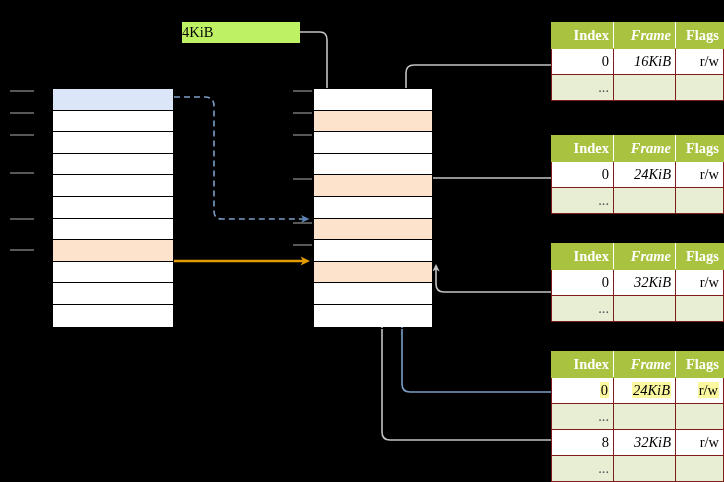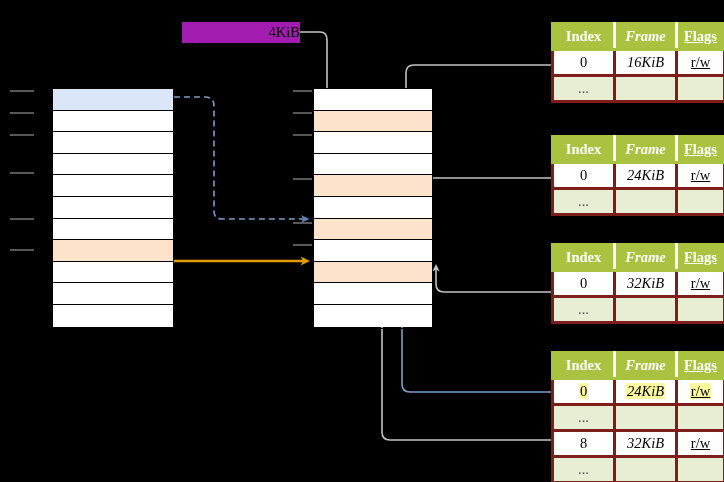--- a/index.html
+++ b/index.html
@@ -33,43 +33,43 @@
     border-bottom: 1.6px solid #000;
     background: #ffffff;
   }
   .mem-cell:last-child { border-bottom: none; }
   .mem-cell.hl-blue { background: #dbe7f8; }
   .mem-cell.hl-peach { background: #fde3cc; }
 
   
   .size-label {
     position: absolute;
-    background: #a21caf;
+    background: #bef264;
     color: #000000;
-    text-align: right;
+    text-align: left;
     font-size: 14.5px;
     line-height: 21px;
     height: 21px;
     box-sizing: border-box;
   }
 
   
   .ptable {
     position: absolute;
     border-collapse: collapse;
     border-spacing: 0;
     table-layout: fixed;
   }
   .ptable th, .ptable td {
-    border: 3px solid #7f1d1d;
+    border: 1px solid #7f1d1d;
     box-sizing: border-box;
     height: 26px;
     padding: 0 4px;
     font-size: 14.5px;
-    text-align: center;
+    text-align: right;
     vertical-align: middle;
     white-space: nowrap;
   }
   .ptable th {
     background: #a9c23f;
     color: #ffffff;
     font-weight: bold;
     border-color: #ffffff;
     border-top-color: #a9c23f;
     border-bottom-color: #a9c23f;
@@ -77,21 +77,21 @@
   .ptable th:first-child { border-left-color: #a9c23f; }
   .ptable th:last-child  { border-right-color: #a9c23f; }
   .ptable td { background: #ffffff; color: #000000; }
   .ptable tr.ellipsis-row td { background: #e8eed4; color: #555555; }
   .hl-text {
     background: #fbf8a0;
     padding: 0 1px;
   }
   .col-index { width: 62px; }
   .col-frame { width: 62px; font-style: italic; }
-  .col-flags { width: 48px; text-decoration: underline; }
+  .col-flags { width: 48px; }
 </style>
 </head>
 <body>
 
 <div id="stage">
 
   <svg id="svg-layer" viewBox="0 0 724 482" xmlns="http://www.w3.org/2000/svg">
     <defs>
       <marker id="ar-gray" markerWidth="9" markerHeight="9" refX="4.2" refY="4.5" orient="auto" markerUnits="userSpaceOnUse">
         <path d="M0.6,0.8 L8.2,4.5 L0.6,8.2 L2.6,4.5 Z" fill="#c3c3c3"></path>

